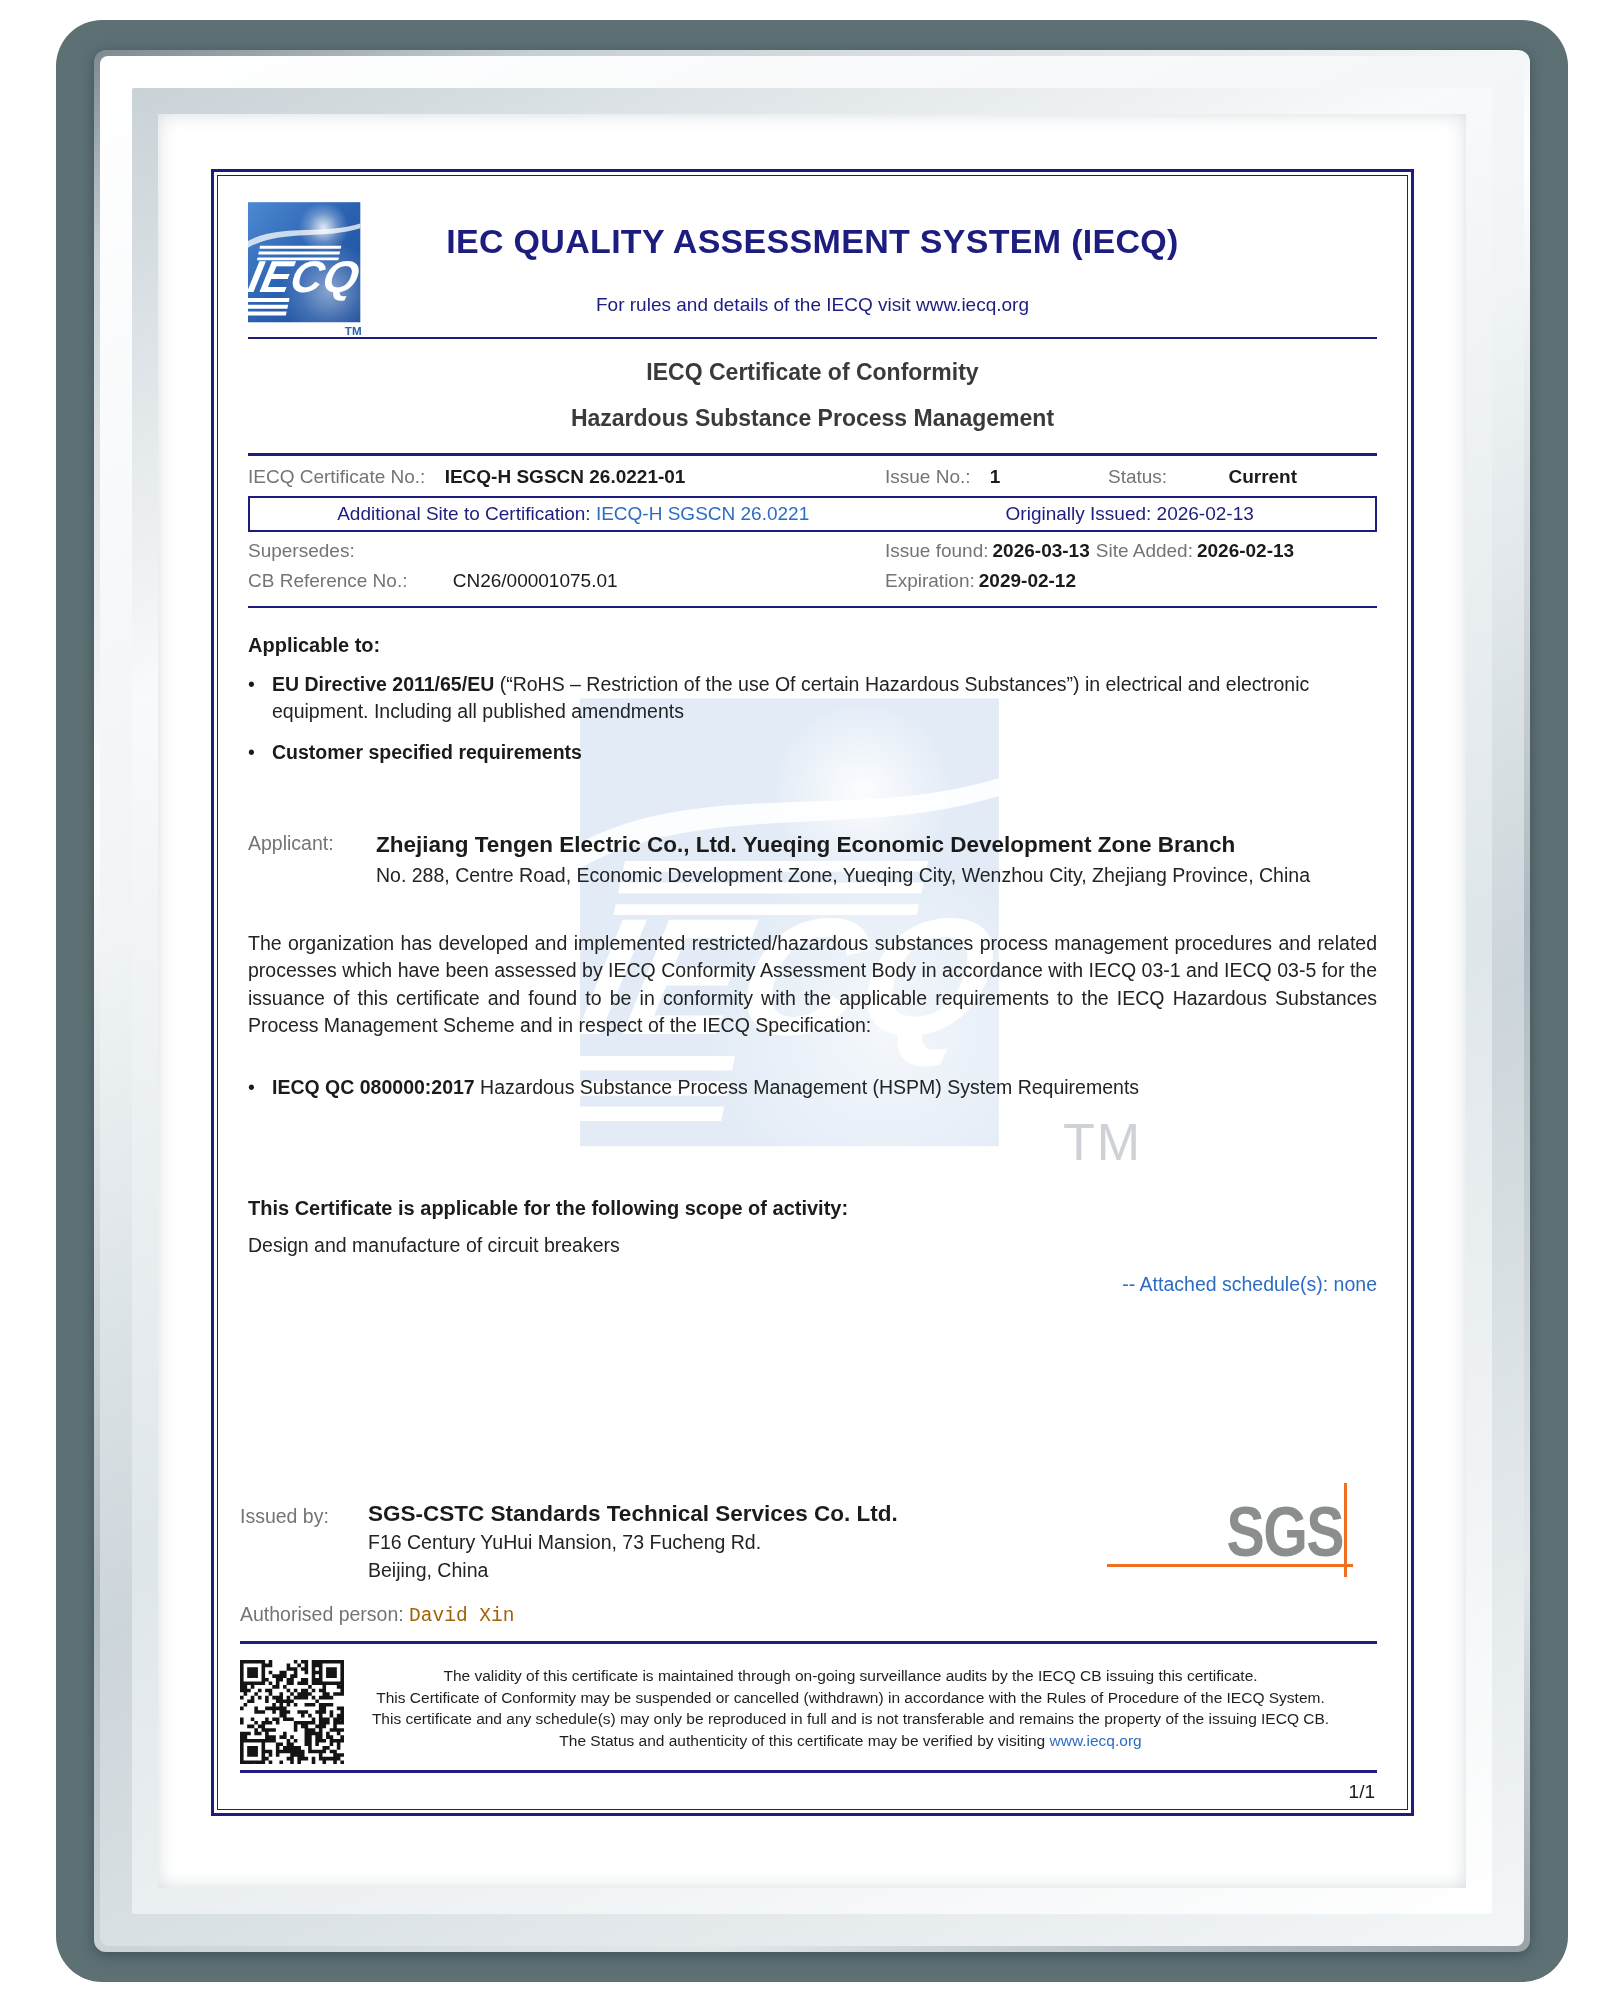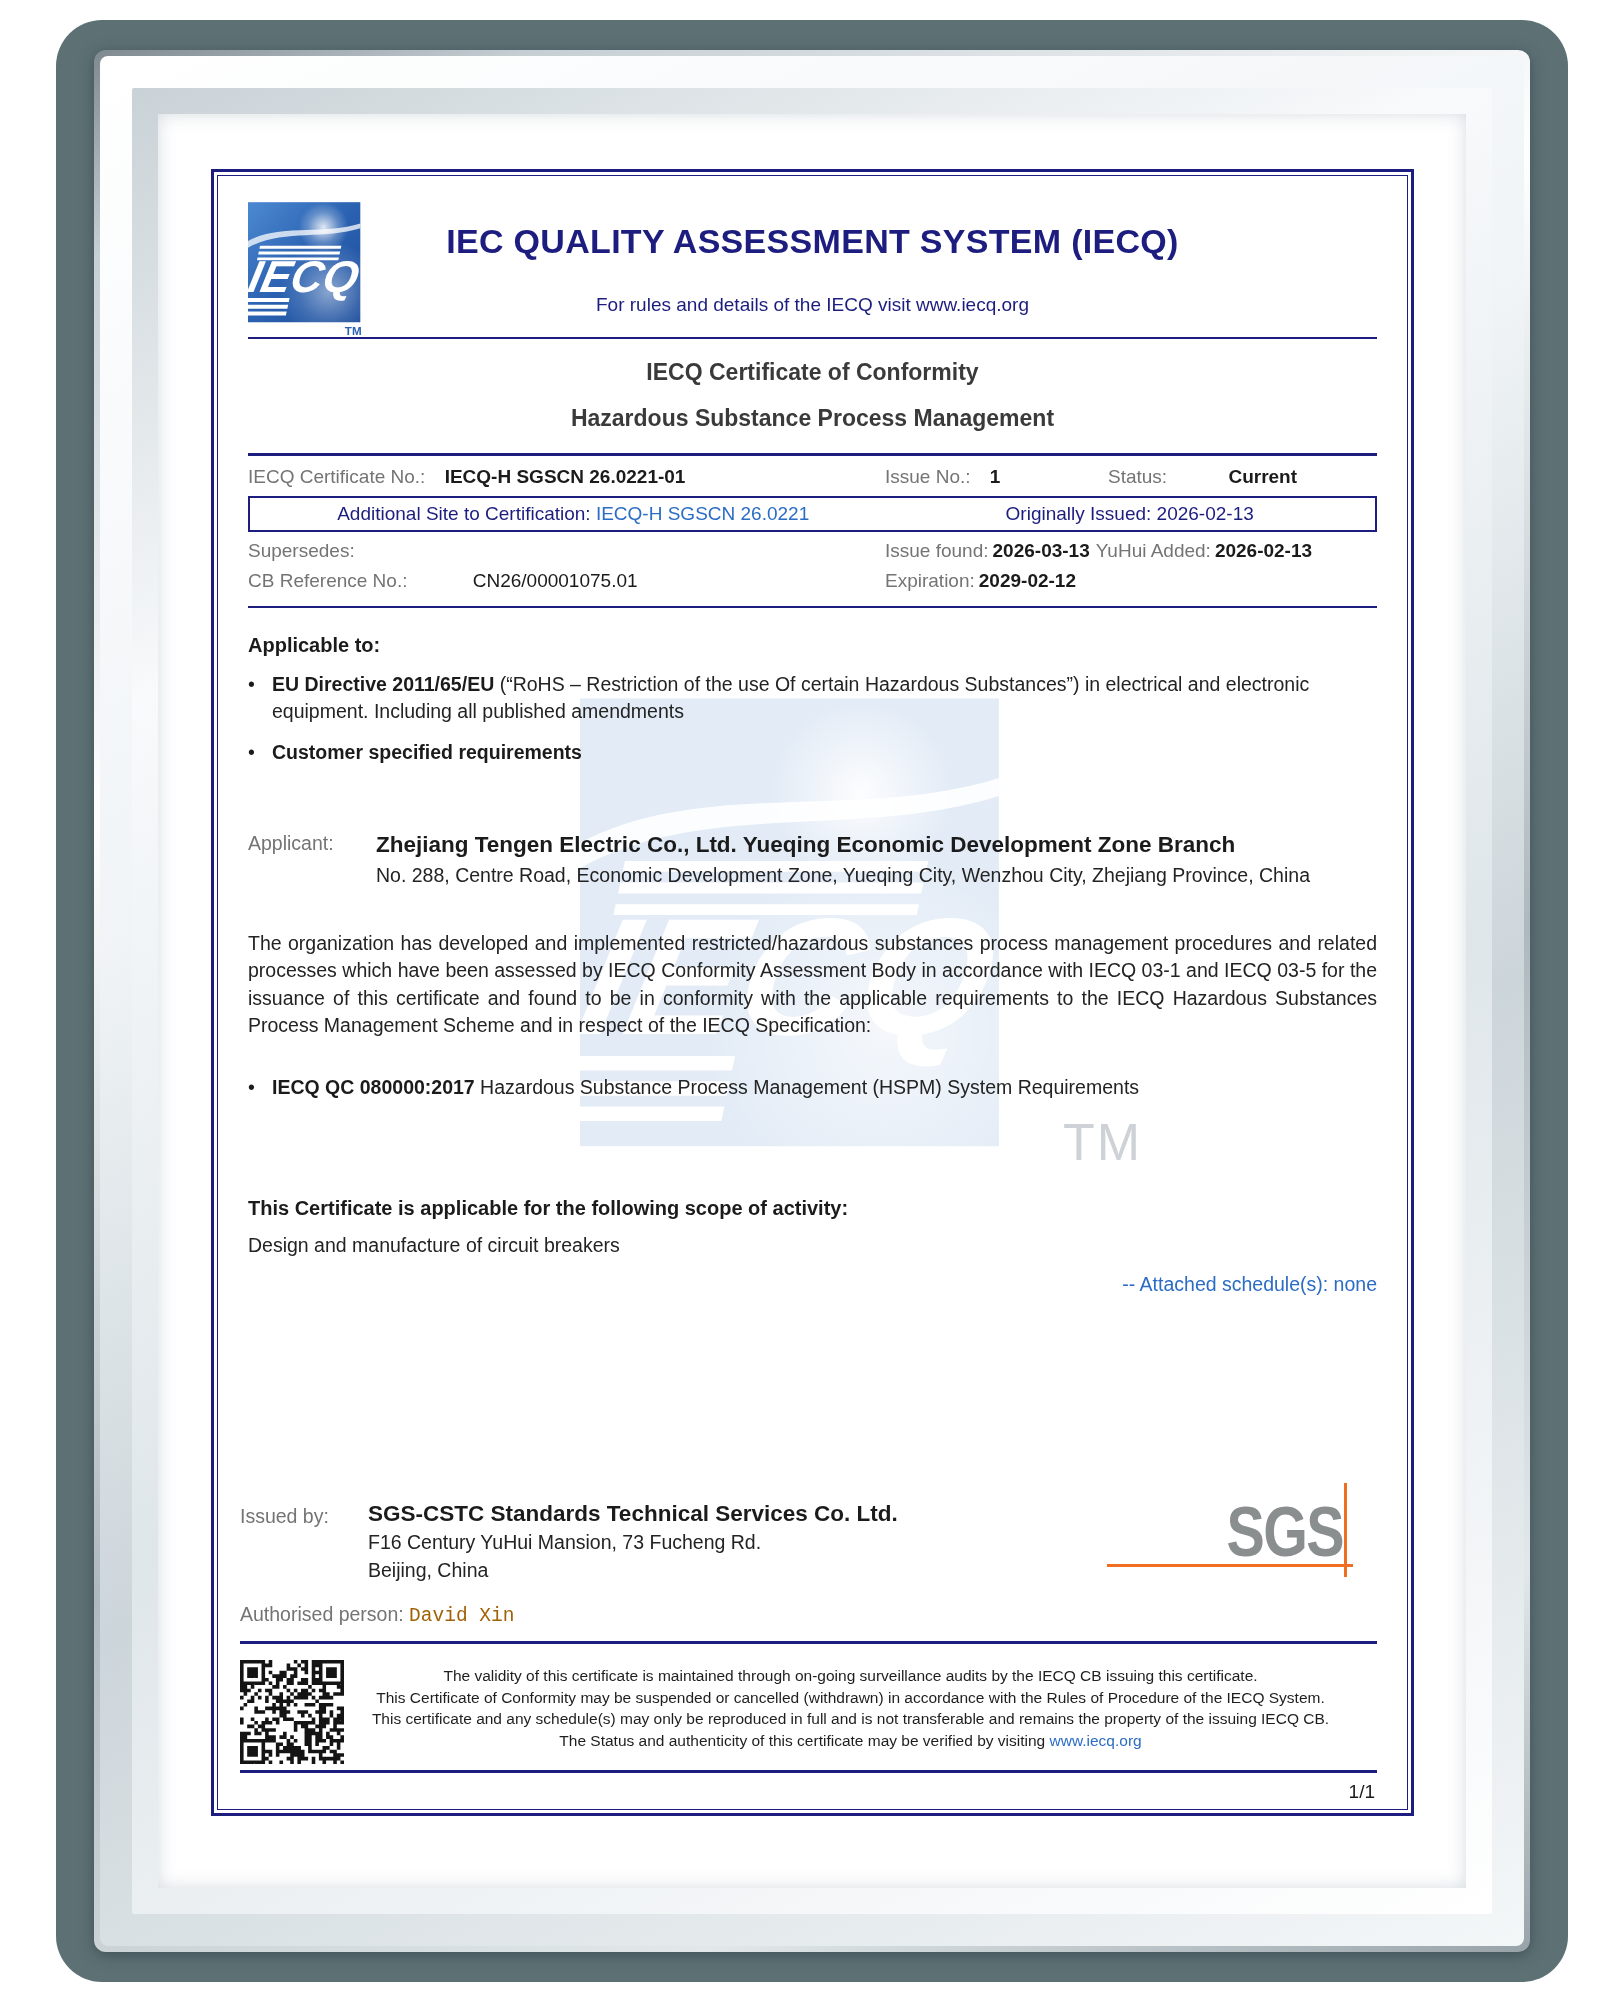--- a/index.html
+++ b/index.html
@@ -53,21 +53,21 @@
   .row1{margin-top:10px;}
   .c1{width:637px;}
   .c2{width:223px;}
   .gap18{display:inline-block;width:14px;}
   .status-val{margin-left:56px;}
   .box-row{border:2px solid var(--navy);display:flex;margin:8px 0 6px;padding:5px 6px;font-size:19px;color:var(--navy);}
   .box-row .bl{width:57%;text-align:center;}
   .box-row .br{width:43%;text-align:center;}
   .box-row .site-val{color:var(--blue);}
   .rowi{margin-top:8px;}
-  .cb-val{margin-left:60px;color:#1b1b1b;}
+  .cb-val{margin-left:40px;color:#1b1b1b;}
   .dates b{margin:0 6px 0 4px;}
 
   
   .sec-h{font-weight:bold;font-size:20px;margin-top:26px;color:#1b1b1b;}
   .bullet{display:flex;margin-top:14px;line-height:27px;}
   .bullet .dot{width:24px;flex:none;color:#1b1b1b;}
   .bullet .bt{flex:1;}
 
   
   .applicant{display:flex;margin-top:64px;}
@@ -200,21 +200,21 @@
         <span class="bl">
           <span>Additional Site to Certification:</span>
           <span class="site-val">IECQ-H SGSCN 26.0221</span>
         </span>
         <span class="br">Originally Issued: 2026-02-13</span>
       </div>
 
       <div class="row rowi">
         <span class="c1 lab">Supersedes:</span>
         <span class="dates">
-          <span class="lab">Issue found:</span><b>2026-03-13</b><span class="lab">YuHui Added:</span><b>2026-02-13</b>
+          <span class="lab">Issue found:</span><b>2026-03-13</b><span class="lab">Site Added:</span><b>2026-02-13</b>
         </span>
       </div>
 
       <div class="row rowi">
         <span class="c1">
           <span class="lab">CB Reference No.:</span>
           <span class="cb-val">CN26/00001075.01</span>
         </span>
         <span class="dates">
           <span class="lab">Expiration:</span><b>2029-02-12</b>

